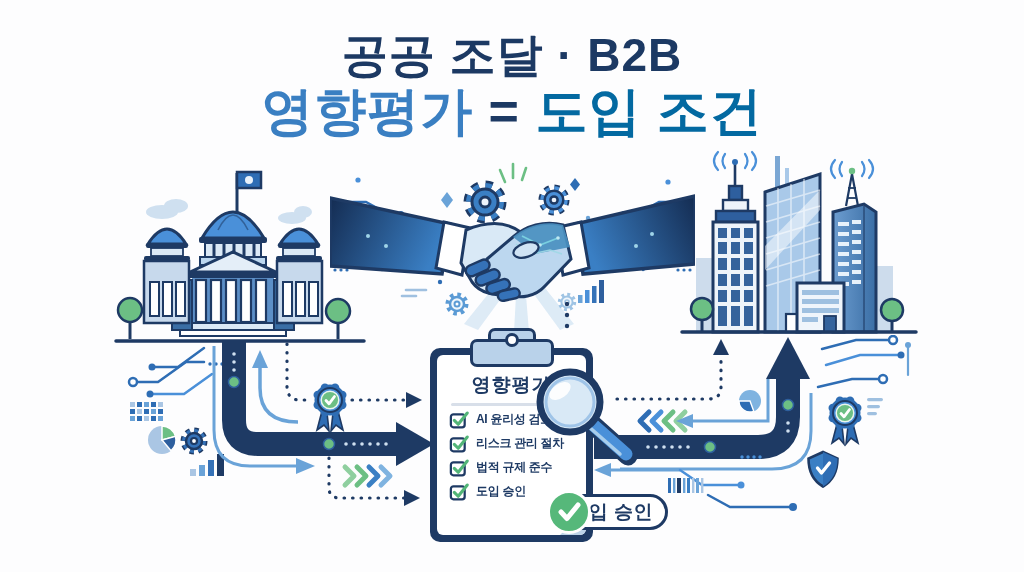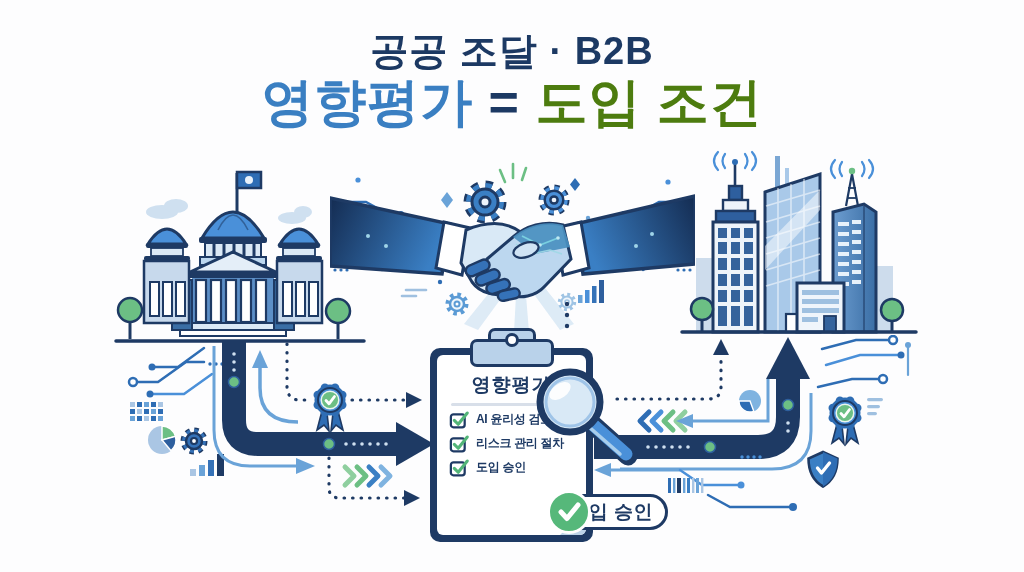--- a/index.html
+++ b/index.html
@@ -1,22 +1,22 @@
 <!DOCTYPE html>
 <html><head>
 <meta charset="utf-8">
 <style>
   html,body{margin:0;padding:0;background:#e8e8e8;font-family:"Liberation Sans","DejaVu Sans",sans-serif;}
   #stage{position:relative;width:1024px;height:572px;margin:0 auto;background:#fdfdfe;overflow:hidden;}
   .abs{position:absolute;}
   
   #title{top:30px;left:0;width:100%;text-align:center;line-height:1.12;font-weight:800;letter-spacing:1px;}
-  #title .t1{font-size:38px;color:#1c3963;}
+  #title .t1{font-size:46px;color:#1c3963;}
   #title .t2{font-size:52px;}
-  .c-blue{color:#3a7fc2;} .c-navy{color:#1c3963;} .c-green{color:#4d7c0f;}
+  .c-blue{color:#3a7fc2;} .c-navy{color:#1c3963;} .c-green{color:#0369a1;}
   
   #clipboard{left:430px;top:348px;width:163px;height:194px;background:#1e3a64;border-radius:10px;z-index:20;}
   #clipboard .paper{position:absolute;inset:7px;background:#ffffff;border-radius:6px;}
   #clipboard .fold{position:absolute;right:0;bottom:0;width:26px;height:26px;background:#bcd3e8;clip-path:polygon(100% 0,0 100%,100% 100%);border-bottom-right-radius:6px;}
   .clip-low{position:absolute;top:-9px;left:50%;transform:translateX(-50%);width:78px;height:22px;background:#b9d2ea;border:3px solid #1e3a64;border-radius:7px;z-index:3;}
   .clip-top{position:absolute;top:-20px;left:50%;transform:translateX(-50%);width:42px;height:17px;background:#b9d2ea;border:3px solid #1e3a64;border-radius:7px 7px 3px 3px;z-index:2;}
   .clip-hole{position:absolute;top:-15px;left:50%;transform:translateX(-50%);width:8px;height:8px;background:#fff;border:3px solid #1e3a64;border-radius:50%;z-index:4;}
   .cb-header{margin-top:17px;text-align:center;font-size:19px;font-weight:800;color:#1e3a64;letter-spacing:1px;}
   .cb-divider{height:2.5px;background:#d8dfe9;margin:5px 28px 4px 14px;border-radius:2px;}
   .check-row{display:flex;align-items:center;gap:6px;margin:4px 0 0 12px;height:20px;}
@@ -612,20 +612,27 @@
             <rect x="2" y="5" width="16" height="15" rx="3" fill="#fff" stroke="#1e3a64" stroke-width="2.6"></rect>
             <path d="M6 12 L10.5 16.5 L21 3.5" fill="none" stroke="#53b578" stroke-width="3.6" stroke-linecap="round" stroke-linejoin="round"></path>
           </svg>
         <span class="lbl">리스크 관리 절차</span>
       </div>
       <div class="check-row">
         <svg class="cb" viewBox="0 0 24 22">
             <rect x="2" y="5" width="16" height="15" rx="3" fill="#fff" stroke="#1e3a64" stroke-width="2.6"></rect>
             <path d="M6 12 L10.5 16.5 L21 3.5" fill="none" stroke="#53b578" stroke-width="3.6" stroke-linecap="round" stroke-linejoin="round"></path>
           </svg>
+        <span class="lbl">법적 규제 준수</span>
+      </div>
+      <div class="check-row">
+        <svg class="cb" viewBox="0 0 24 22">
+            <rect x="2" y="5" width="16" height="15" rx="3" fill="#fff" stroke="#1e3a64" stroke-width="2.6"></rect>
+            <path d="M6 12 L10.5 16.5 L21 3.5" fill="none" stroke="#53b578" stroke-width="3.6" stroke-linecap="round" stroke-linejoin="round"></path>
+          </svg>
         <span class="lbl">도입 승인</span>
       </div>
     </div>
     <div class="clip-top"></div>
     <div class="clip-low"></div>
     <div class="clip-hole"></div>
   </div>
 
   <div id="pill" class="abs">
     <div class="pcirc">

